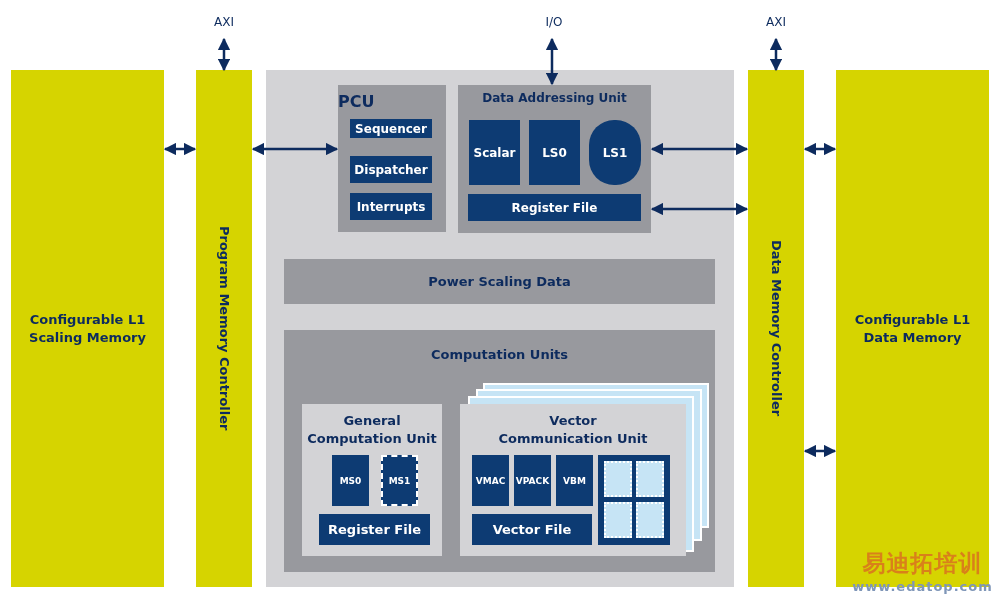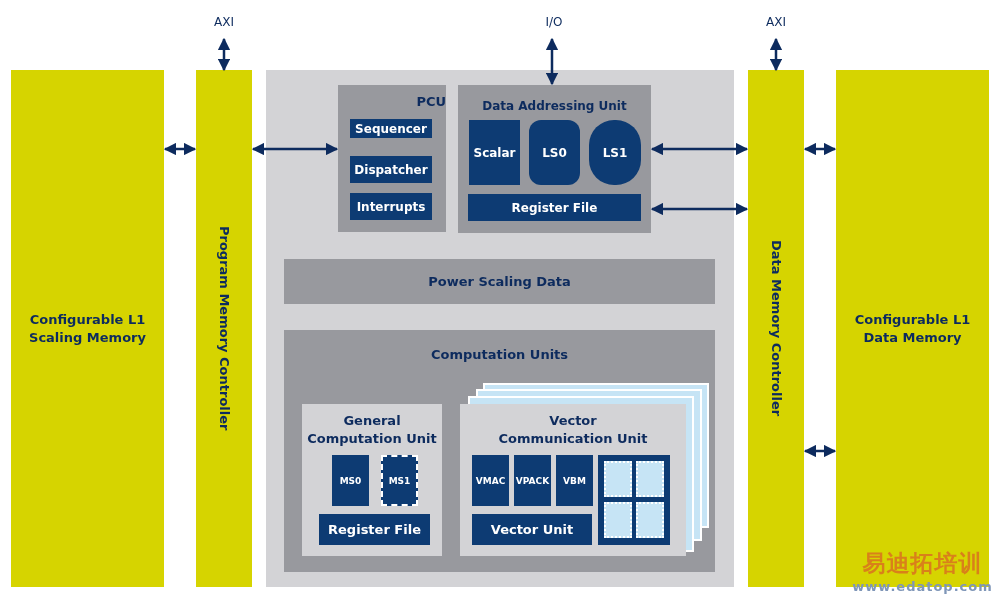--- a/index.html
+++ b/index.html
@@ -36,31 +36,31 @@
   </div>
 </div>
 
 <div class="abs yellow center" style="left:196px;top:70px;width:56px;height:517px;">
   <div class="vert">Program Memory Controller</div>
 </div>
 
 <div class="abs lightgray" style="left:266px;top:70px;width:468px;height:517px;"></div>
 
 <div class="abs midgray" style="left:338px;top:85px;width:108px;height:147px;">
-  <div class="label" style="text-align:right;margin-top:8px;font-size:13px;">PCU</div>
+  <div class="label" style="text-align:left;margin-top:8px;font-size:16px;">PCU</div>
 </div>
 <div class="abs navy center lbl-w" style="left:350px;top:119px;width:82px;height:19px;">Sequencer</div>
 <div class="abs navy center lbl-w" style="left:350px;top:156px;width:82px;height:27px;">Dispatcher</div>
 <div class="abs navy center lbl-w" style="left:350px;top:193px;width:82px;height:27px;">Interrupts</div>
 
 <div class="abs midgray" style="left:458px;top:85px;width:193px;height:148px;">
-  <div class="label" style="text-align:center;margin-top:12px;font-size:12px;">Data Addressing Unit</div>
+  <div class="label" style="text-align:center;margin-top:4px;font-size:12px;">Data Addressing Unit</div>
 </div>
 <div class="abs navy center lbl-w" style="left:469px;top:120px;width:51px;height:65px;">Scalar</div>
-<div class="abs navy center lbl-w" style="left:529px;top:120px;width:51px;height:65px;border-radius:12px;">LS0</div>
+<div class="abs navy center lbl-w" style="left:529px;top:120px;width:51px;height:65px;">LS0</div>
 <div class="abs navy center lbl-w" style="left:589px;top:120px;width:52px;height:65px;border-radius:25px;">LS1</div>
 <div class="abs navy center lbl-w" style="left:468px;top:194px;width:173px;height:27px;">Register File</div>
 
 <div class="abs midgray center" style="left:284px;top:259px;width:431px;height:45px;">
   <div class="label">Power Scaling Data</div>
 </div>
 
 <div class="abs midgray" style="left:284px;top:330px;width:431px;height:242px;">
   <div class="label" style="text-align:center;margin-top:16px;">Computation Units</div>
 </div>
@@ -81,21 +81,21 @@
 
 <div class="abs lightgray" style="left:460px;top:404px;width:226px;height:152px;">
   <div class="label" style="text-align:center;margin-top:8px;">
     <div>Vector</div>
     <div>Communication Unit</div>
   </div>
 </div>
 <div class="abs navy center lbl-w small" style="left:472px;top:455px;width:37px;height:51px;">VMAC</div>
 <div class="abs navy center lbl-w small" style="left:514px;top:455px;width:37px;height:51px;">VPACK</div>
 <div class="abs navy center lbl-w small" style="left:556px;top:455px;width:37px;height:51px;">VBM</div>
-<div class="abs navy center lbl-w" style="left:472px;top:514px;width:120px;height:31px;font-size:13px;">Vector Unit</div>
+<div class="abs navy center lbl-w" style="left:472px;top:514px;width:120px;height:31px;font-size:13px;">Vector File</div>
 
 <div class="abs navy" style="left:598px;top:455px;width:72px;height:90px;">
   <div class="abs tile" style="left:6px;top:6px;width:28px;height:36px;"></div>
   <div class="abs tile" style="left:38px;top:6px;width:28px;height:36px;"></div>
   <div class="abs tile" style="left:6px;top:47px;width:28px;height:36px;"></div>
   <div class="abs tile" style="left:38px;top:47px;width:28px;height:36px;"></div>
 </div>
 
 <div class="abs yellow center" style="left:748px;top:70px;width:56px;height:517px;">
   <div class="vert">Data Memory Controller</div>

